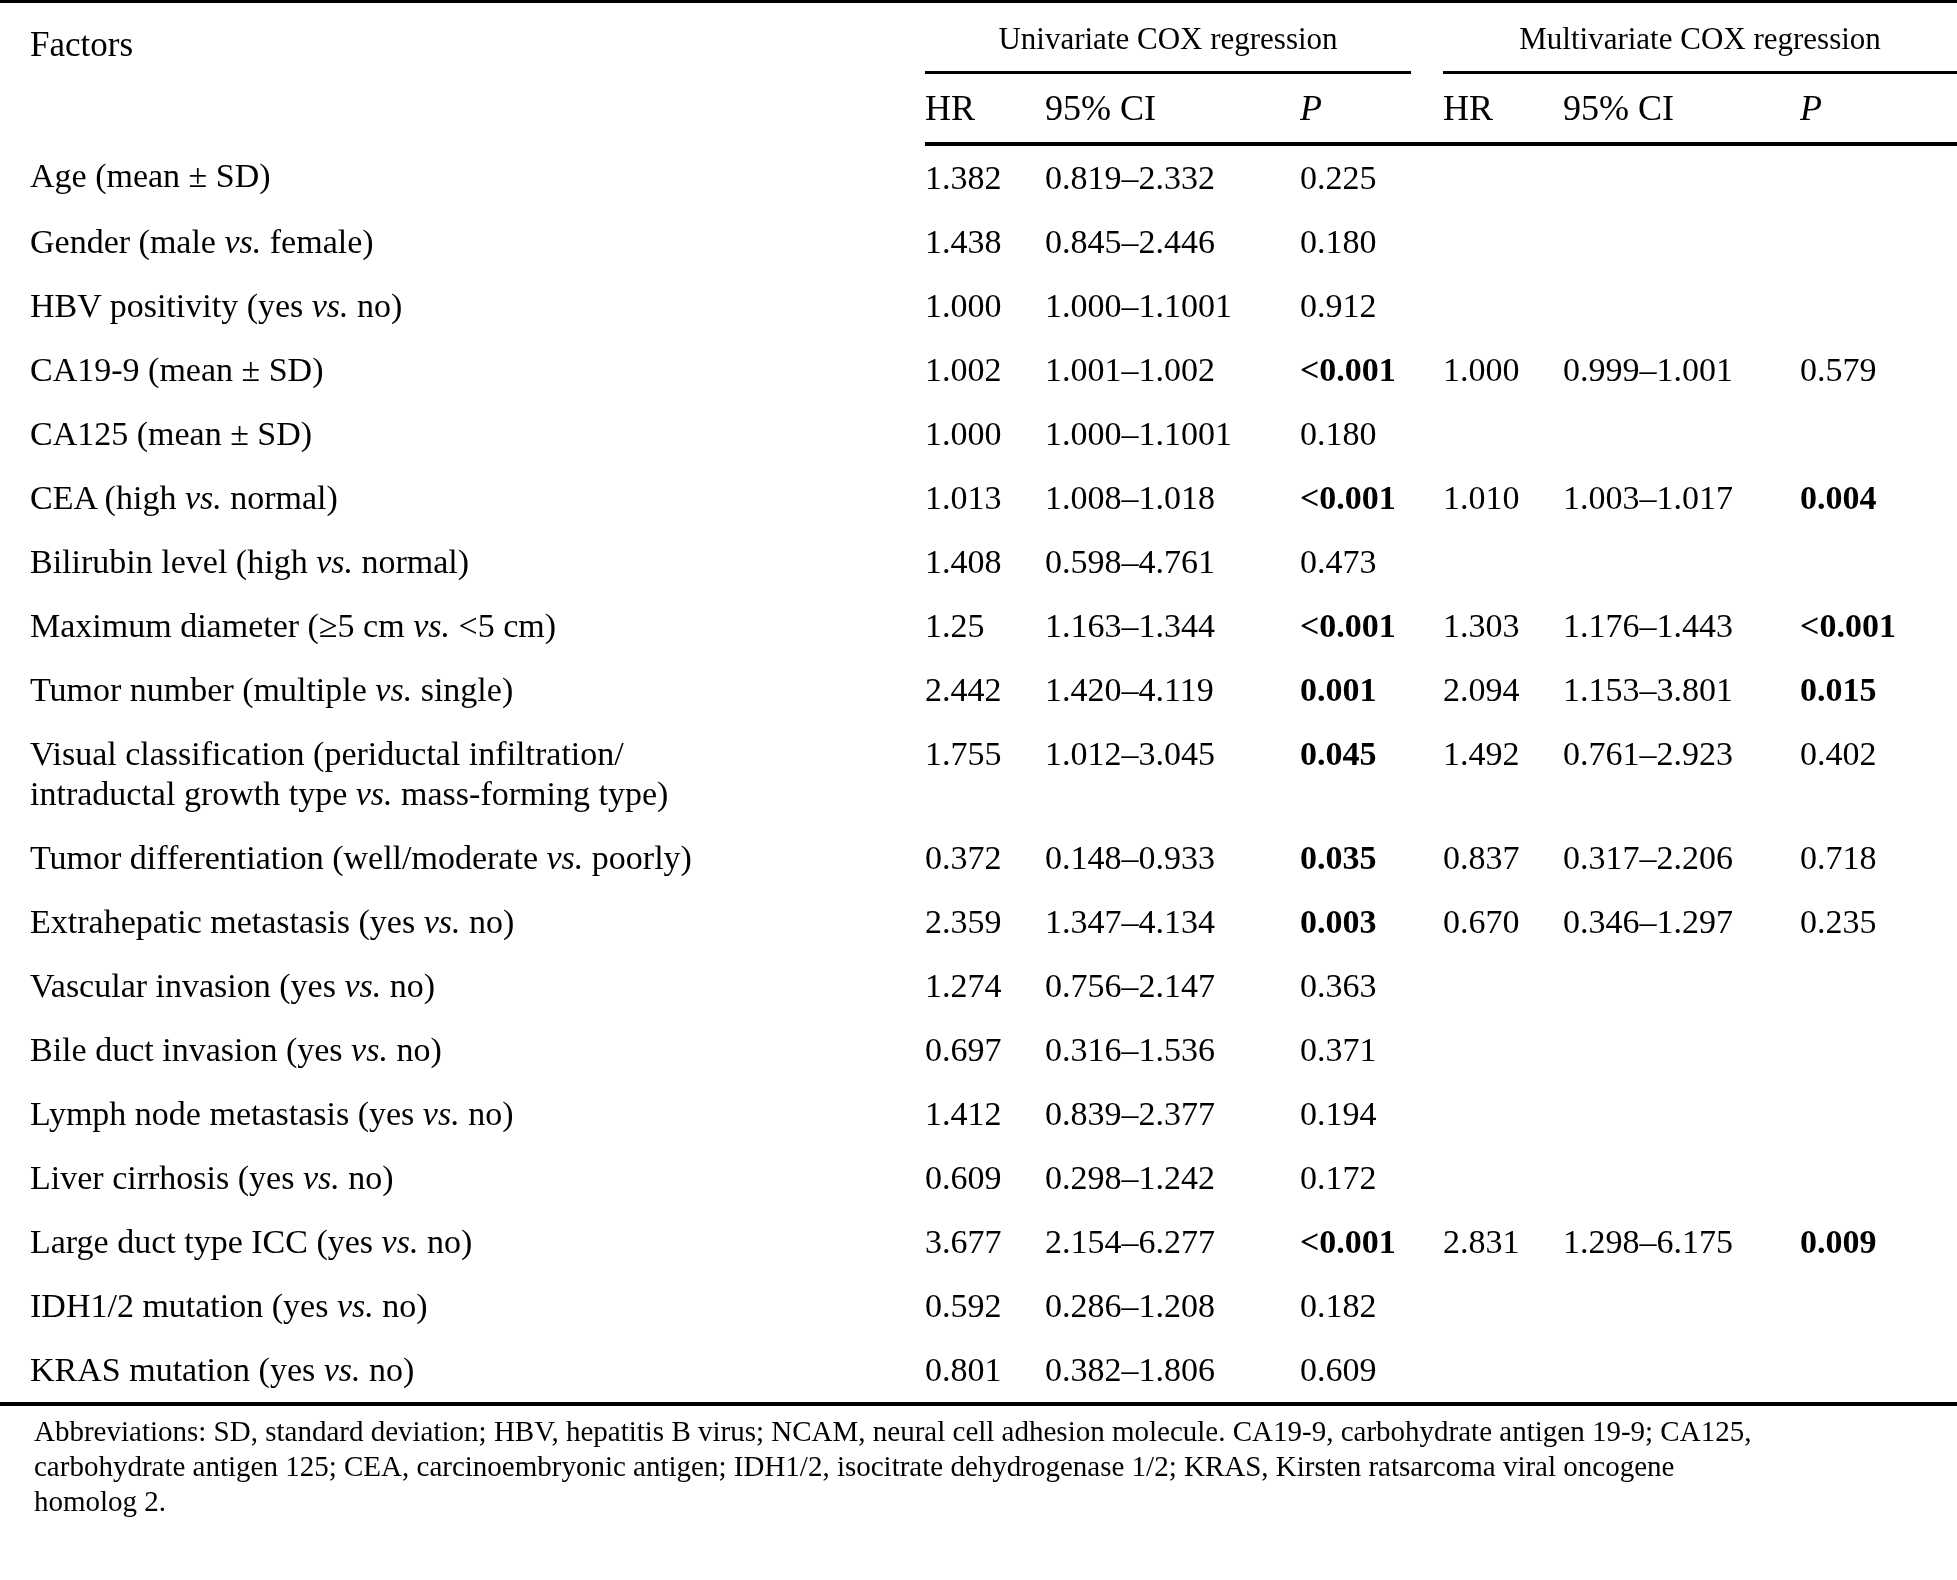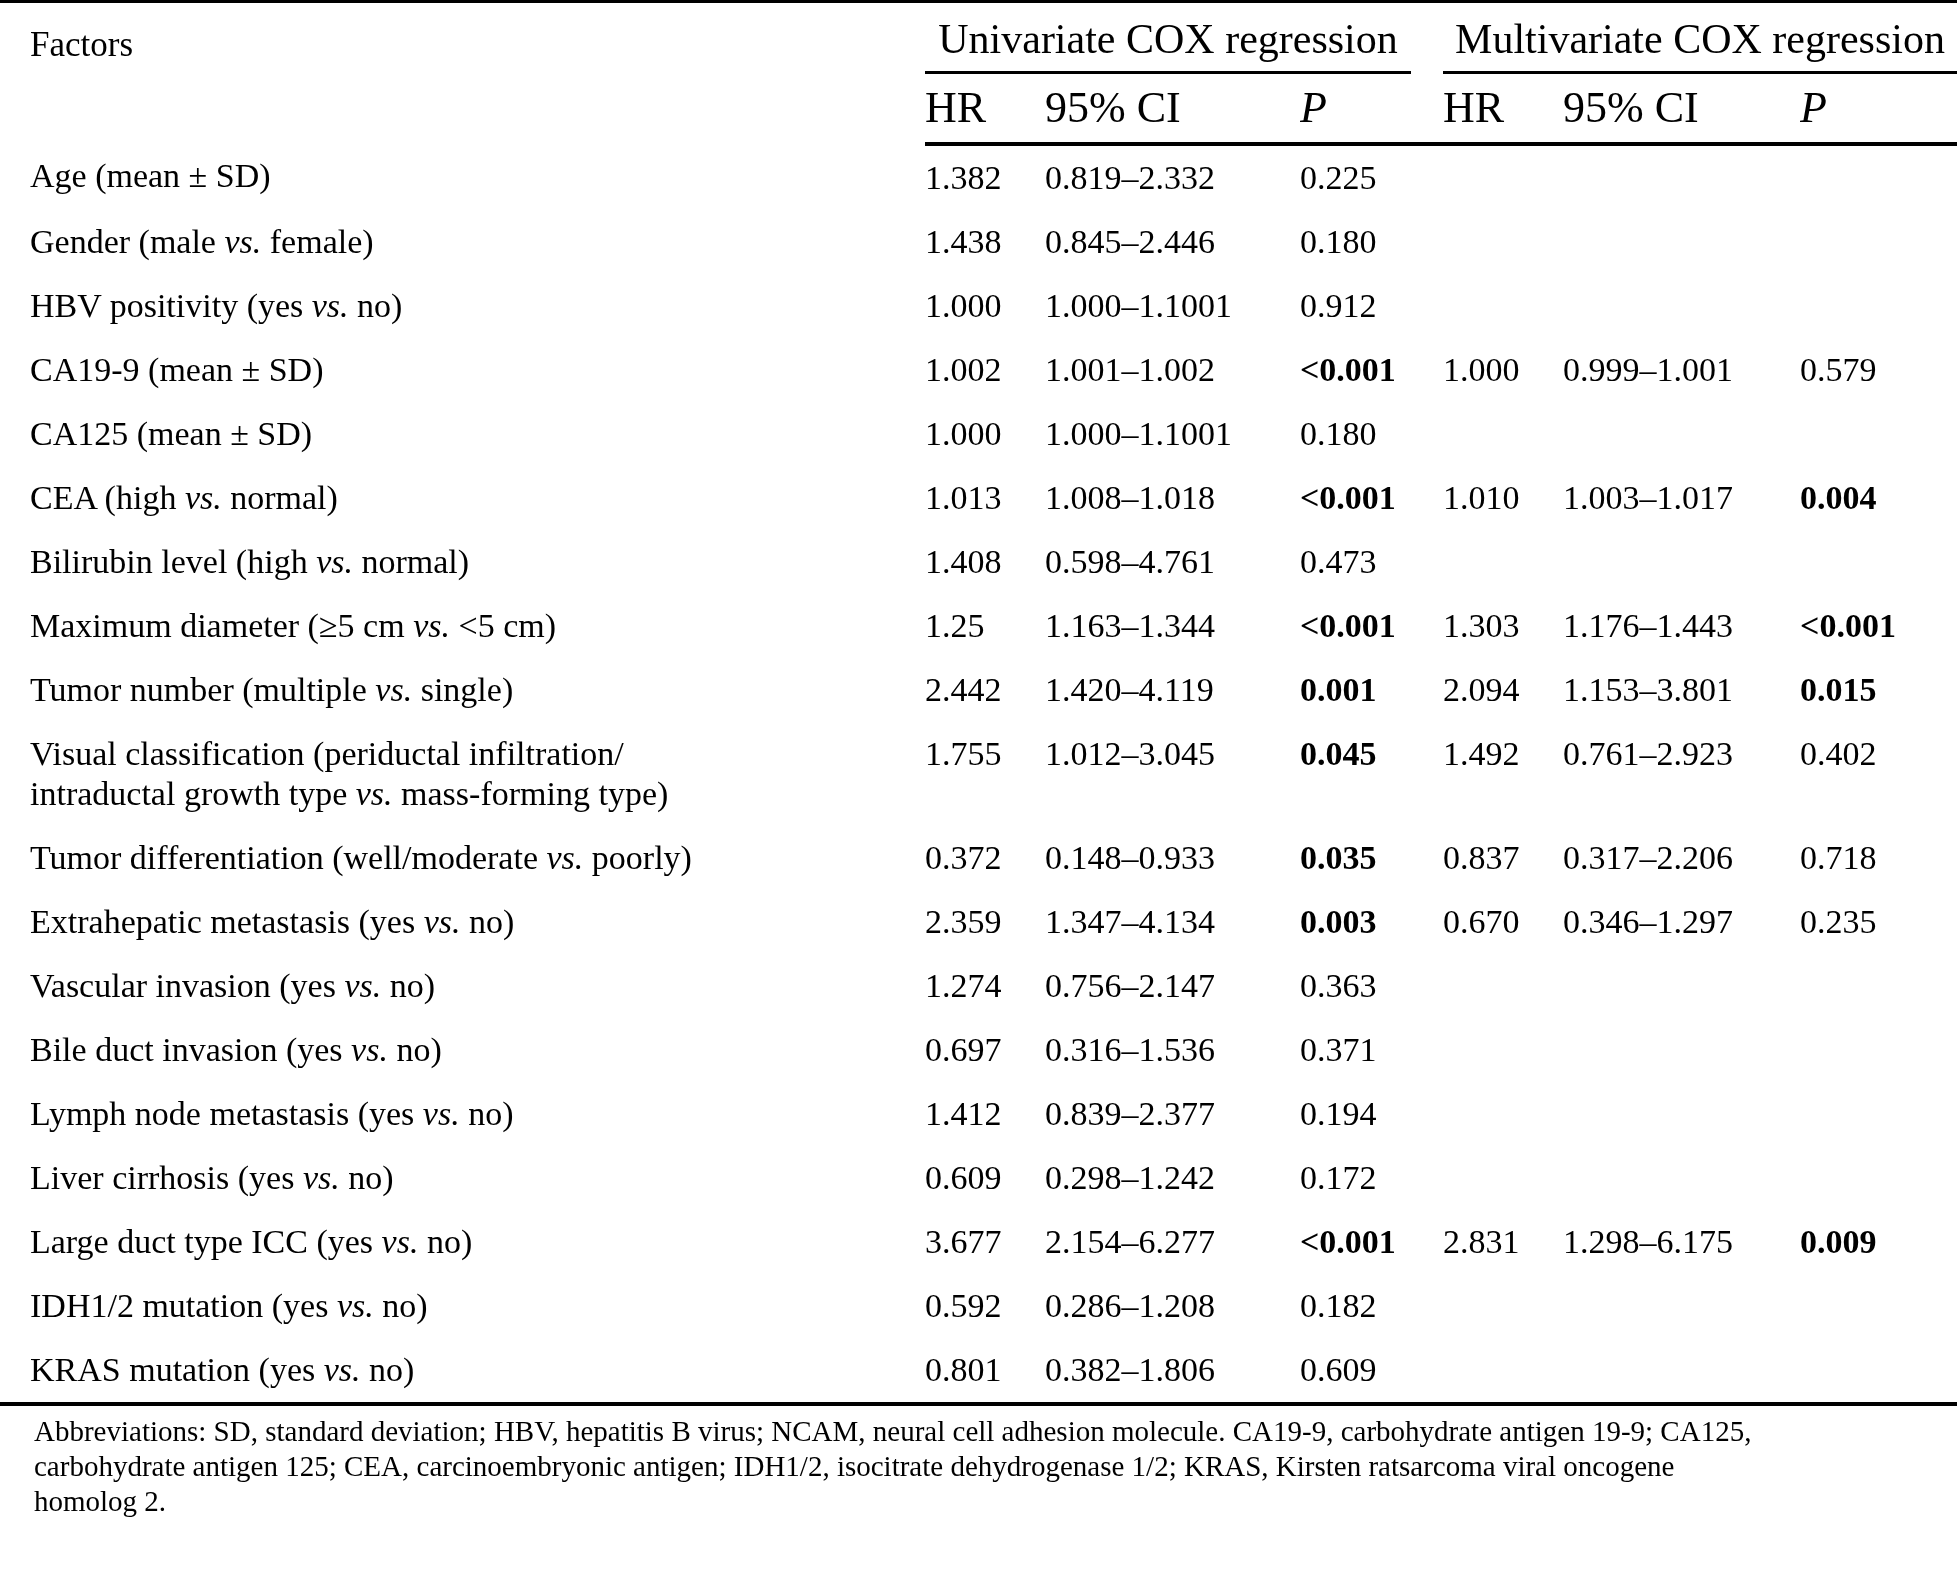--- a/index.html
+++ b/index.html
@@ -39,30 +39,30 @@
   }
   td.factor-cell { padding-left: 30px; white-space: normal; margin-left: 24px; }
   th.factors-head {
     vertical-align: top;
     padding: 22px 0 0 30px;
     font-size: 35px;
   }
   th.group-head { padding: 16px 0 0 0; vertical-align: top; }
   .spanner {
     text-align: center;
-    font-size: 42px;
+    font-size: 31px;
     line-height: 40px;
     border-bottom: 3px solid #000;
     padding-bottom: 12px;
   }
   .spanner.gap-right { margin-right: 32px; }
   tr.subhead th {
     border-bottom: 4px solid #000;
     padding: 14px 0 14px 0;
-    font-size: 44px;
+    font-size: 36px;
   }
   .p-head { font-style: italic; }
   .bold { font-weight: bold; }
   td i, .factor-cell i { font-style: italic; }
   .footnote {
     font-size: 29px;
     line-height: 35px;
     padding: 8px 4px 0 4px;
     margin-left: 30px;
   }

